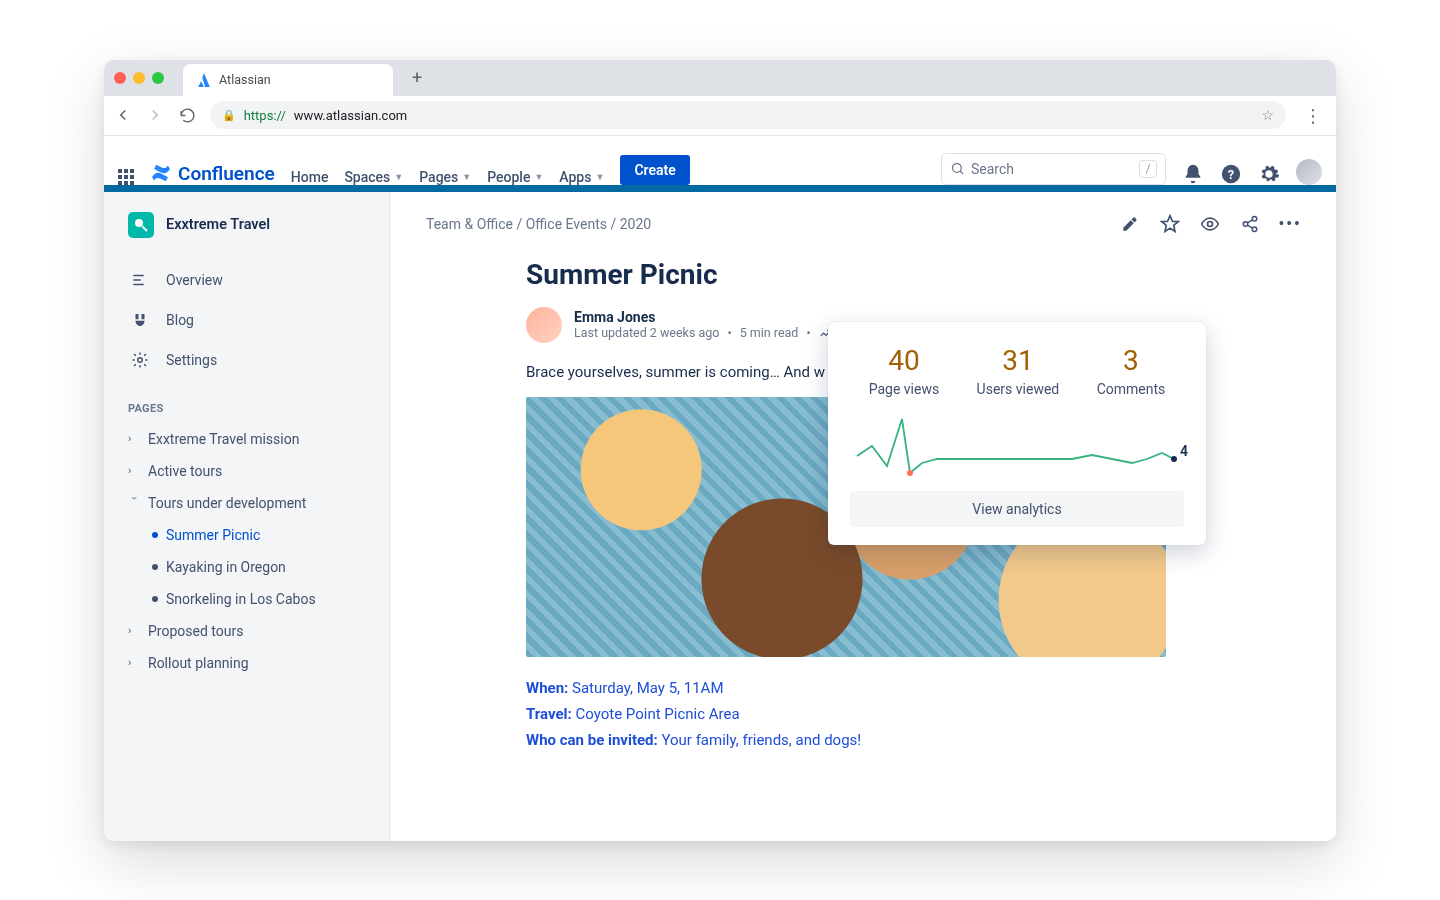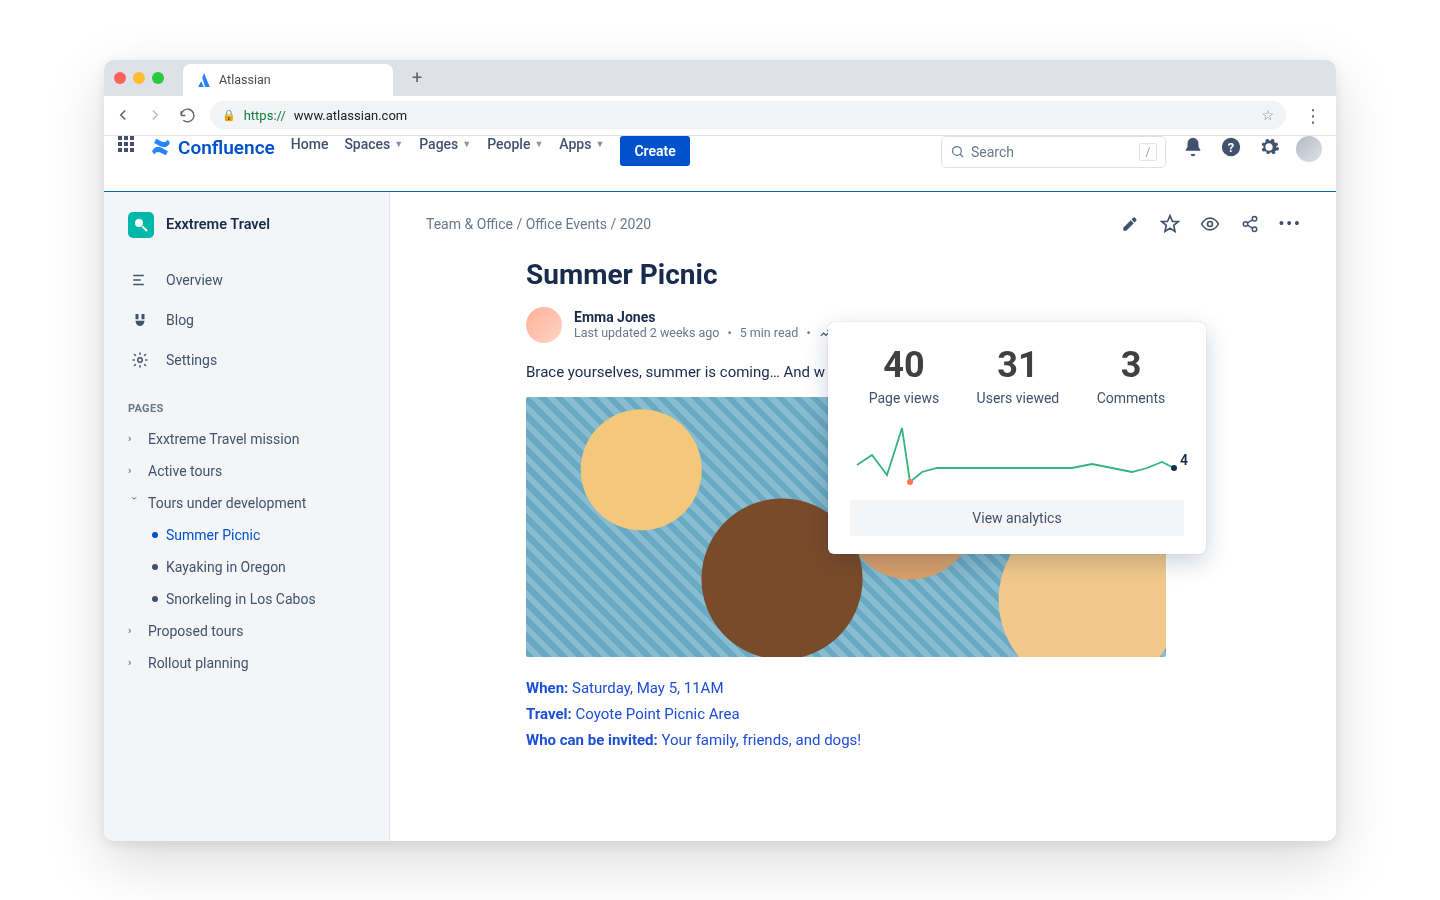--- a/index.html
+++ b/index.html
@@ -19,21 +19,21 @@
 .nav-ico { width: 18px; height: 18px; color: #5f6368; display: flex; align-items: center; justify-content: center; }
 .nav-ico.dim { color: #bdbdbd; }
 .url-bar { flex: 1; background: #f1f3f4; height: 28px; border-radius: 14px; display: flex; align-items: center; padding: 0 12px; gap: 8px; font-size: 13px; color: #202124; }
 .url-bar .lock { color: #5f6368; font-size: 11px; }
 .url-bar .proto { color: #15803d; }
 .url-bar .host { color: #202124; }
 .star { margin-left: auto; color: #808488; font-size: 14px; }
 .kebab { font-size: 18px; color: #5f6368; padding: 0 4px; }
 
 
-.app-header { height: 56px; border-bottom: 1px solid #0369a1; display: flex; align-items: flex-start; padding: 0 14px; gap: 16px; background: #fff; }
+.app-header { height: 56px; border-bottom: 7px solid #0369a1; display: flex; align-items: flex-end; padding: 0 14px; gap: 16px; background: #fff; }
 .waffle { display: grid; grid-template-columns: repeat(3,4px); grid-auto-rows: 4px; gap: 2px; }
 .waffle span { background: #42526e; width: 4px; height: 4px; }
 .logo { display: flex; align-items: center; gap: 6px; color: #0052cc; font-weight: 600; font-size: 19px; }
 .logo svg { width: 22px; height: 22px; }
 .nav-item { font-size: 14px; color: #42526e; font-weight: 500; display: flex; align-items: center; gap: 4px; cursor: pointer; }
 .nav-item .caret { font-size: 9px; color: #8993a4; }
 .create { background: #0052cc; color: #fff; border: none; padding: 7px 14px; border-radius: 3px; font-weight: 600; font-size: 14px; cursor: pointer; }
 .spacer { flex: 1; }
 .search { display: flex; align-items: center; border: 1.5px solid #dfe1e6; border-radius: 5px; height: 32px; padding: 0 8px; width: 225px; gap: 6px; color: #6b778c; font-size: 14px; }
 .search .kbd { margin-left: auto; border: 1px solid #dfe1e6; border-radius: 3px; width: 18px; height: 18px; display: flex; align-items: center; justify-content: center; font-size: 12px; color: #97a0af; }
@@ -81,21 +81,21 @@
   radial-gradient(circle at 60% 45%, #d9a06a 0 65px, transparent 66px),
   radial-gradient(circle at 88% 78%, #f2c98a 0 90px, transparent 91px),
   repeating-linear-gradient(45deg, #6aa9c2 0 6px, #88bcd0 6px 12px);
   margin-bottom: 22px; }
 .kv { font-size: 15px; color: #1d4ed8; margin-bottom: 8px; }
 .kv b { font-weight: 700; }
 
 
 .popover { position: absolute; right: 130px; top: 130px; width: 378px; background: #fff; border-radius: 6px; box-shadow: 0 8px 24px rgba(9,30,66,.2), 0 0 1px rgba(9,30,66,.3); padding: 22px 22px 18px 22px; }
 .stats-row { display: flex; justify-content: space-around; text-align: center; margin-bottom: 14px; }
-.stat-num { font-size: 36px; font-weight: 700; color: #404040; }
+.stat-num { font-size: 28px; font-weight: 400; color: #a16207; }
 .stat-lab { font-size: 14px; color: #42526e; margin-top: 4px; }
 .spark { width: 100%; height: 70px; position: relative; }
 .spark-end { position: absolute; right: -4px; top: 32px; font-size: 14px; font-weight: 600; color: #172b4d; }
 .view-analytics { margin-top: 10px; background: #f4f5f7; border: none; width: 100%; padding: 10px; font-size: 14px; font-weight: 400; color: #42526e; border-radius: 3px; cursor: pointer; }
 </style>
 </head>
 <body>
 
 <div class="frame">
 

